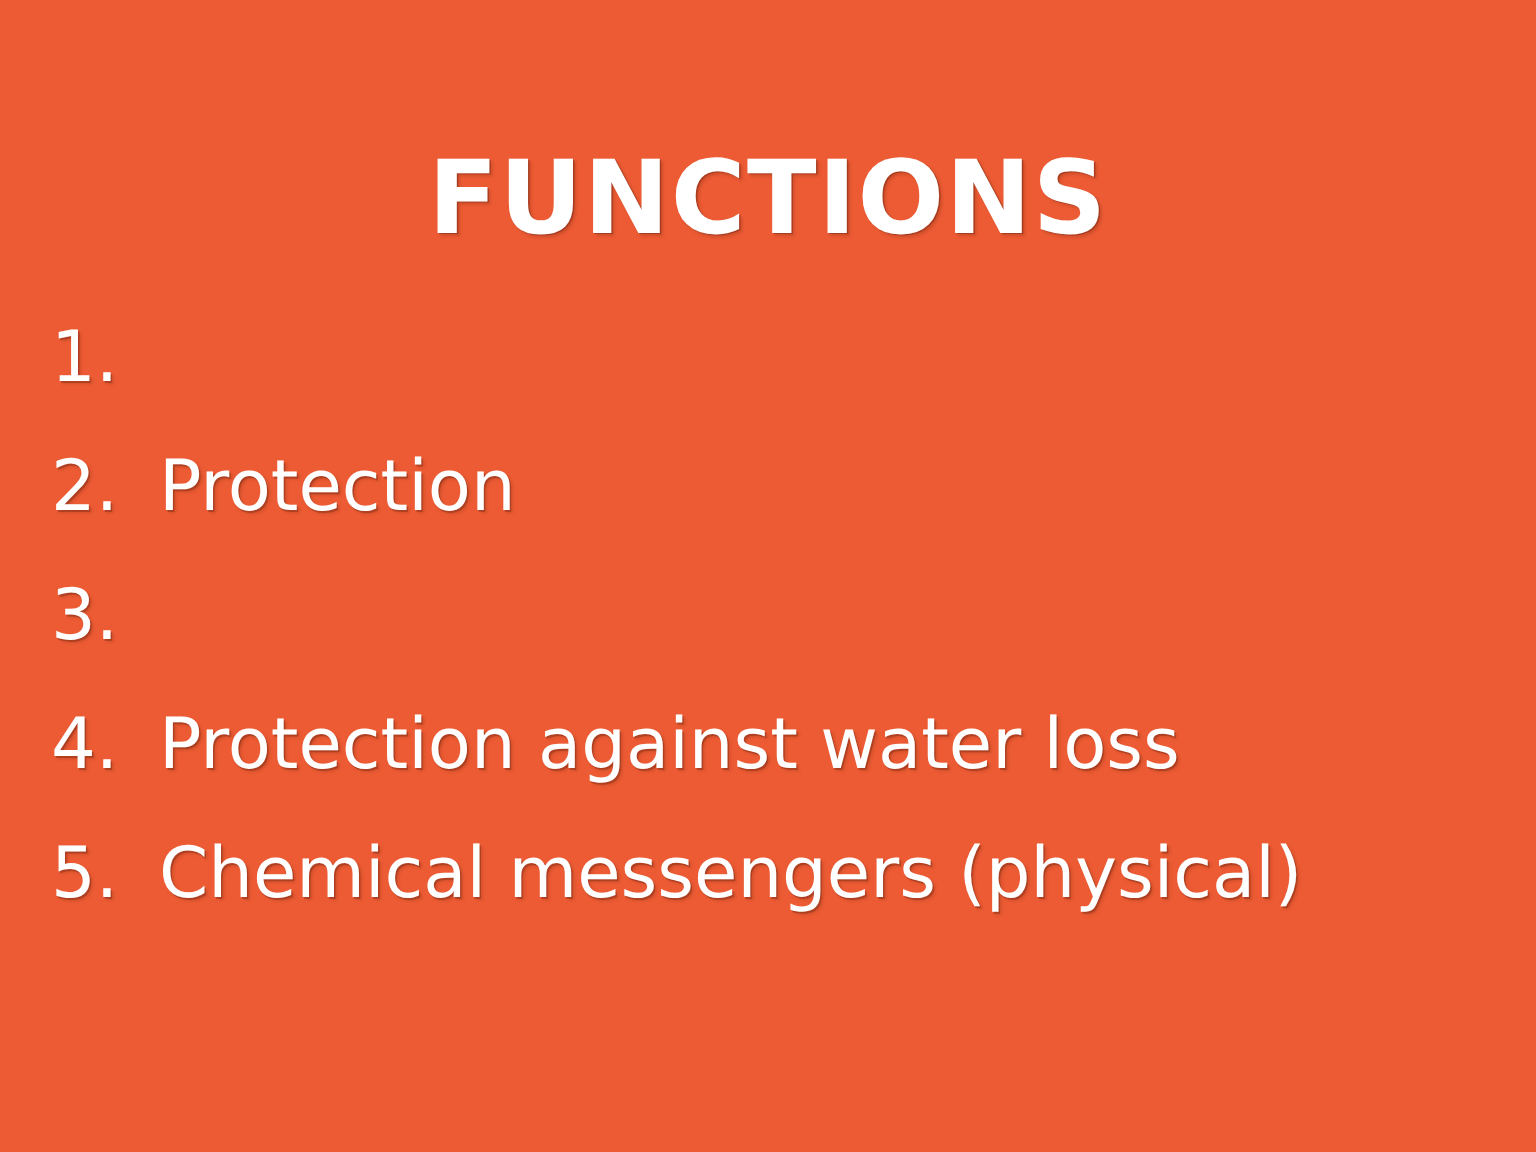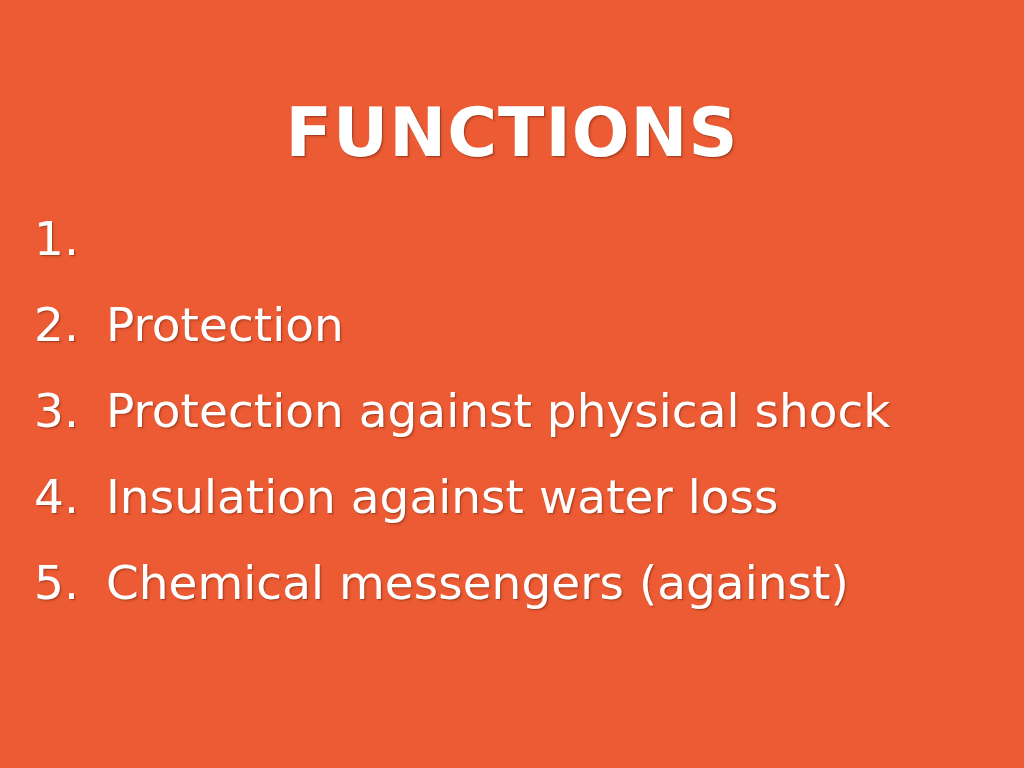--- a/index.html
+++ b/index.html
@@ -80,28 +80,27 @@
       <span class="item-number">1.</span>
     </li>
 
     <li class="list-item">
       <span class="item-number">2.</span>
       <span class="item-text">Protection</span>
     </li>
 
     <li class="list-item">
       <span class="item-number">3.</span>
-      <span class="item-text">Protection against physical shock</span>
     </li>
 
     <li class="list-item">
       <span class="item-number">4.</span>
-      <span class="item-text">Insulation against water loss</span>
+      <span class="item-text">Protection against water loss</span>
     </li>
 
     <li class="list-item">
       <span class="item-number">5.</span>
-      <span class="item-text">Chemical messengers (against)</span>
+      <span class="item-text">Chemical messengers (physical)</span>
     </li>
 
   </ul>
 
 </div>
 
 </body></html>

